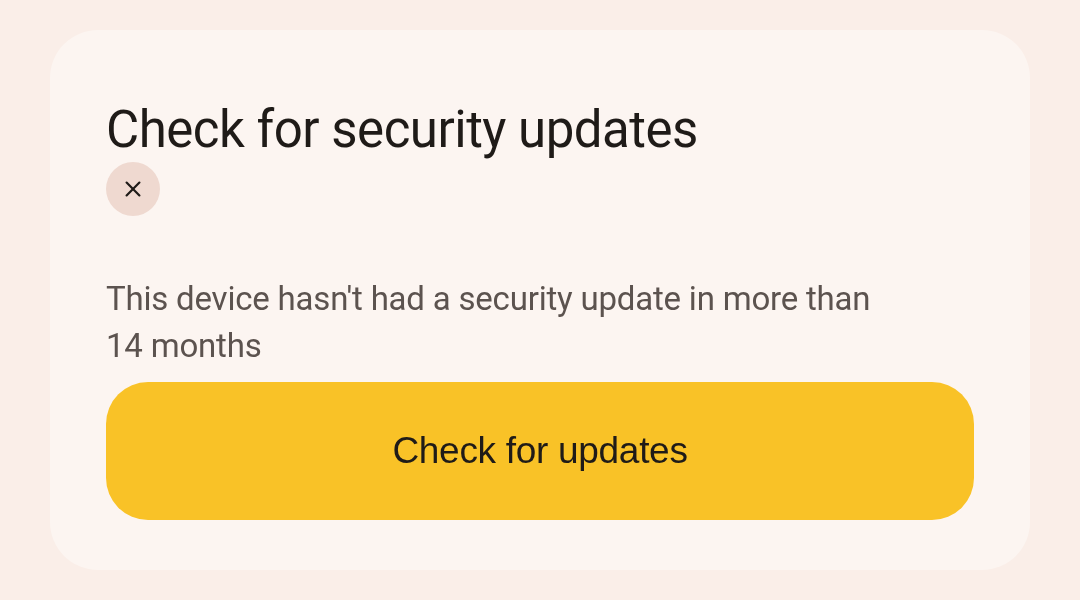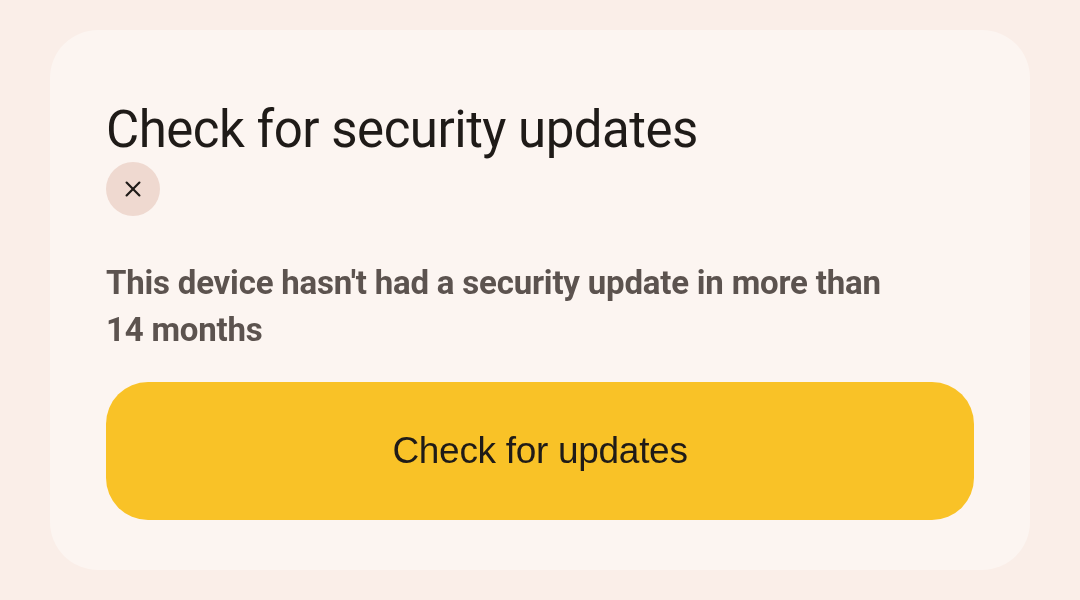--- a/index.html
+++ b/index.html
@@ -53,24 +53,24 @@
       flex-shrink: 0;
       margin-top: 4px;
       margin-right: -4px;
     }
     .close-btn svg {
       width: 22px;
       height: 22px;
     }
     .message {
       font-size: 33px;
-      font-weight: 700;
+      font-weight: 400;
       color: #5c534f;
       line-height: 1.42;
-      margin-top: 44px;
+      margin-top: 60px;
       max-width: 800px;
       letter-spacing: -0.2px;
     }
     .spacer {
       flex: 1;
     }
     .action-btn {
       width: 100%;
       background-color: #f9c227;
       border: none;

